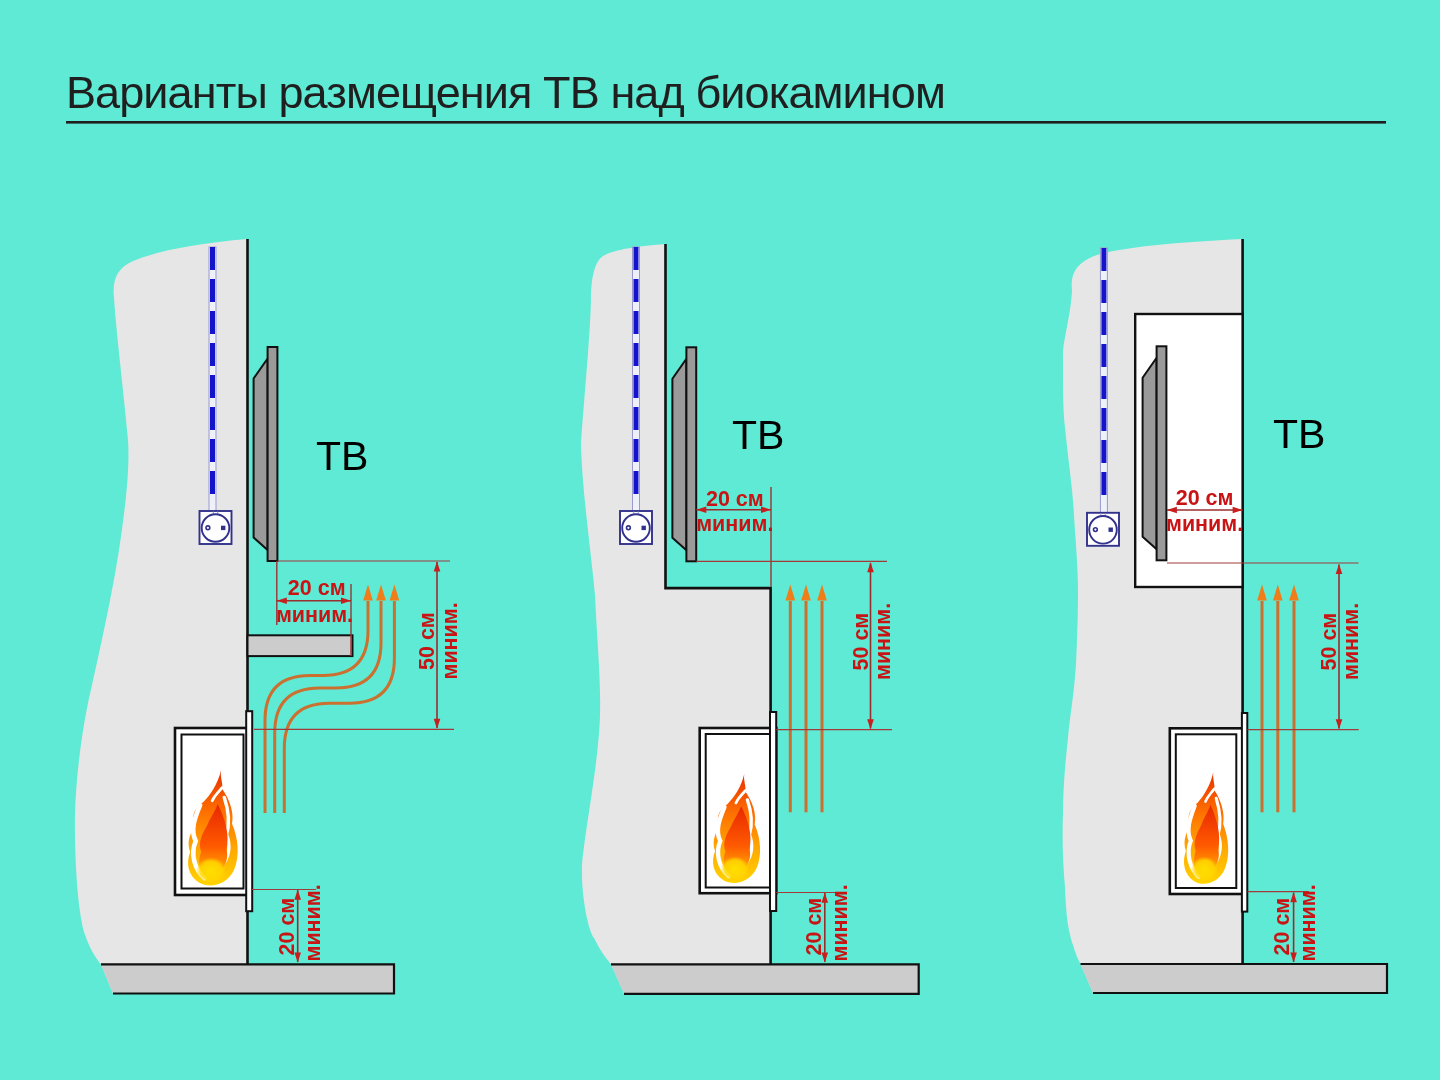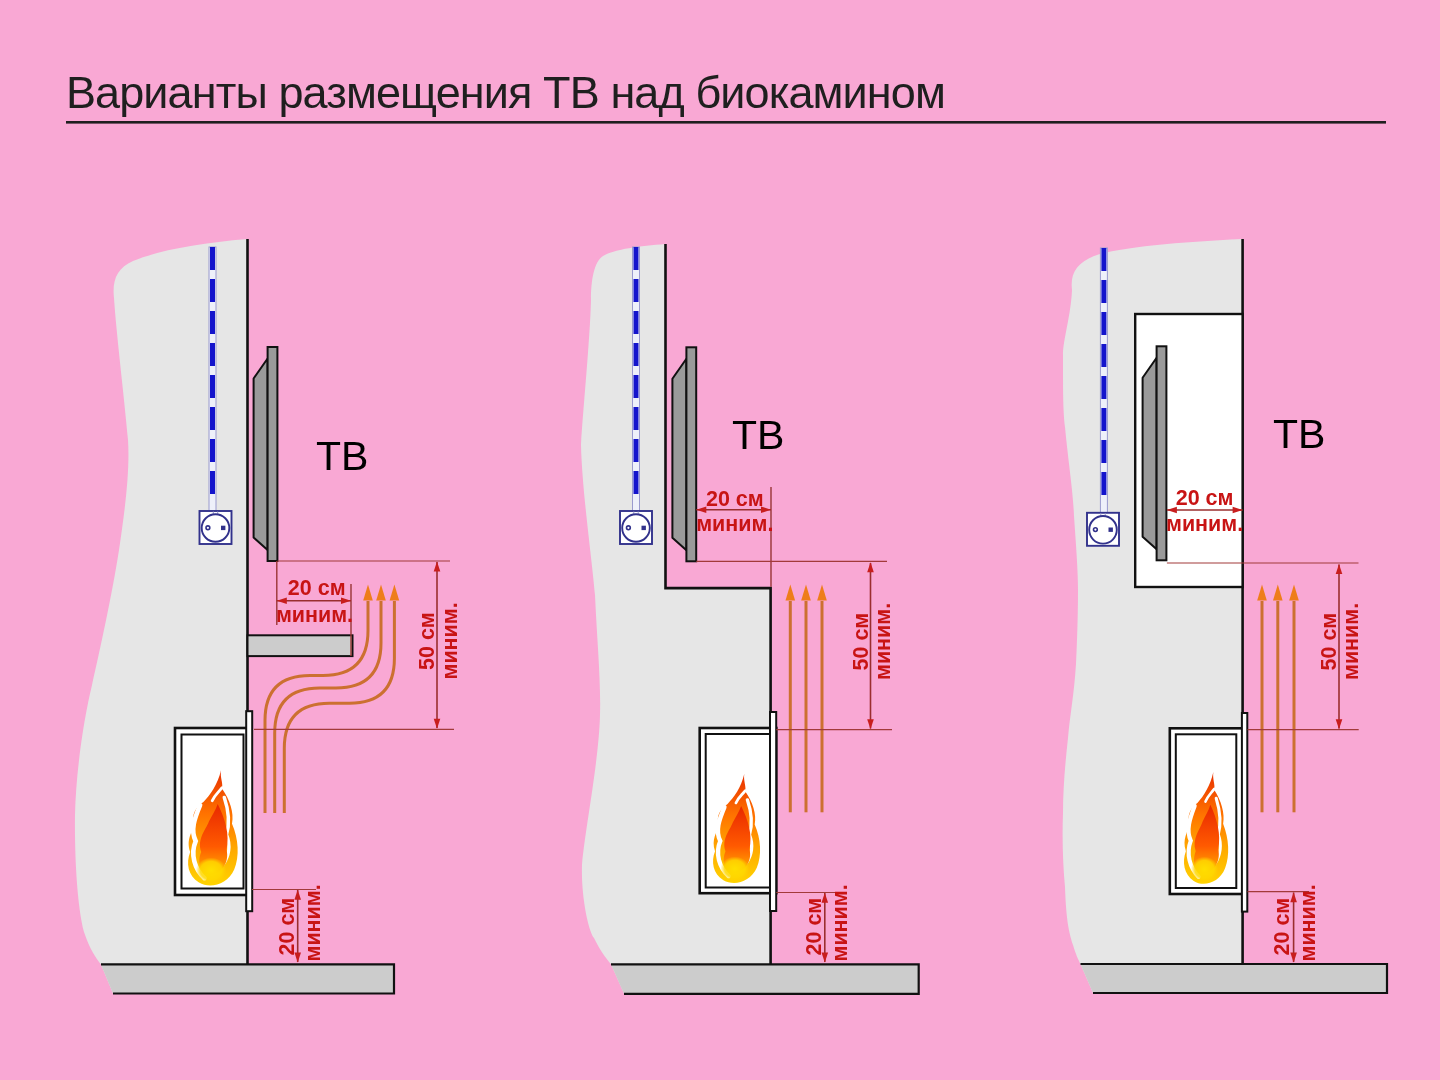--- a/index.html
+++ b/index.html
@@ -1,16 +1,16 @@
 <!DOCTYPE html>
 <html><head>
 <meta charset="utf-8">
 <style>
   html,body{margin:0;padding:0;background:#ffffff;}
-  .page{position:relative;width:1440px;height:1080px;background:#f9a8d4;overflow:hidden;
+  .page{position:relative;width:1440px;height:1080px;background:#5eead4;overflow:hidden;
         font-family:"Liberation Sans", sans-serif;}
   svg text{font-family:"Liberation Sans", sans-serif;}
 </style>
 </head>
 <body>
 <div class="page">
 <svg width="1440" height="1080" viewBox="0 0 1440 1080" xmlns="http://www.w3.org/2000/svg">
 <defs>
 
   <linearGradient id="fgrad" x1="0" y1="0" x2="0" y2="1">

